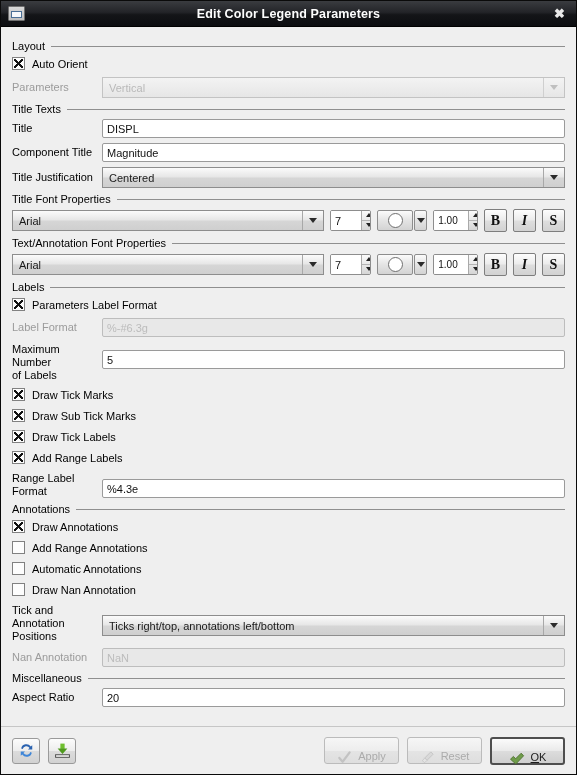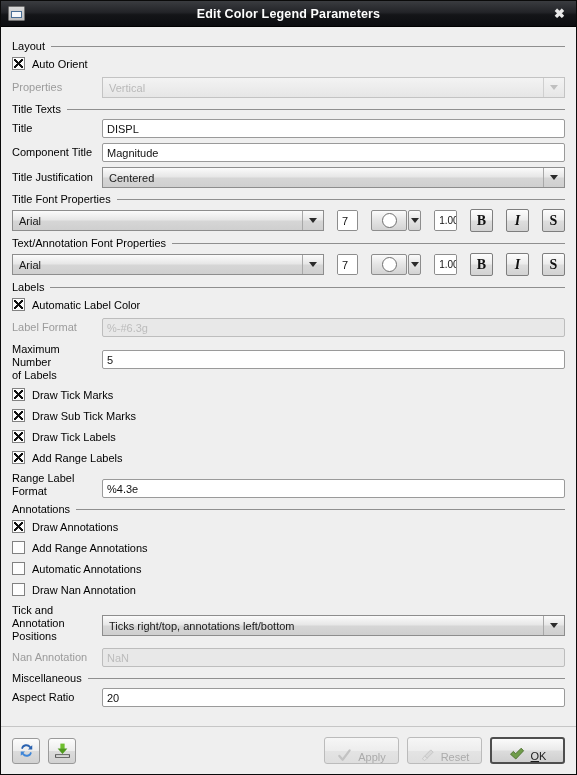--- a/index.html
+++ b/index.html
@@ -166,21 +166,21 @@
   .combo.disabled {
     background: linear-gradient(to bottom, #f3f3f3, #e6e6e6);
     border-color: #c3c3c3;
   }
   .combo.disabled .val { color: #b9b9b9; }
   .combo.disabled .arrowbox { border-left-color: #cfcfcf; }
   .combo.disabled .arrow { border-top-color: #bfbfbf; }
 
   
   .fontbar {
-    display: flex; align-items: center; gap: 13px;
+    display: flex; align-items: center; gap: 6px;
     margin-bottom: 5px;
   }
   .fontbar .combo { width: 312px; flex: 0 0 312px; }
 
   .spin {
     display: flex; align-items: stretch;
     height: 21px;
     border: 1px solid #8d8d8d;
     border-radius: 2px;
     background: #fff;
@@ -272,25 +272,25 @@
     border: 1px solid #9a9a9a;
     border-radius: 3px;
     background: linear-gradient(to bottom, #fcfcfc 0%, #ededed 50%, #dcdcdc 51%, #d2d2d2 100%);
     display: flex; align-items: center; justify-content: center;
     cursor: pointer;
   }
   .spacer { flex: 1 1 auto; }
 
   .dlgbtn {
     height: 27px; min-width: 75px;
-    padding: 0 11px;
+    padding: 12px 11px;
     border: 1px solid #8a8a8a;
     border-radius: 3px;
     background: linear-gradient(to bottom, #fbfbfb 0%, #eaeaea 48%, #dcdcdc 52%, #cfcfcf 100%);
-    display: flex; align-items: flex-end; justify-content: center;
+    display: flex; align-items: flex-start; justify-content: center;
     gap: 6px;
     font-size: 11px; color: #1b1b1b;
     cursor: pointer;
   }
   .dlgbtn.disabled {
     color: #ababab;
     border-color: #bbbbbb;
     background: linear-gradient(to bottom, #f6f6f6 0%, #ededed 50%, #e4e4e4 51%, #dedede 100%);
   }
   .dlgbtn.default { border: 2px solid #4e4e4e; }
@@ -315,21 +315,21 @@
       <span class="sect-label">Layout</span>
       <span class="sect-rule"></span>
     </div>
 
     <div class="cbrow">
       <span class="cb on"></span>
       <span class="cblabel">Auto Orient</span>
     </div>
 
     <div class="row">
-      <div class="lab dim">Properties</div>
+      <div class="lab dim">Parameters</div>
       <div class="ctrl">
         <div class="combo disabled">
           <span class="val">Vertical</span>
           <span class="arrowbox">
               <i class="arrow"></i>
             </span>
         </div>
       </div>
     </div>
 
@@ -458,21 +458,21 @@
       <div class="styb">S</div>
     </div>
 
     <div class="sect">
       <span class="sect-label">Labels</span>
       <span class="sect-rule"></span>
     </div>
 
     <div class="cbrow">
       <span class="cb on"></span>
-      <span class="cblabel">Automatic Label Color</span>
+      <span class="cblabel">Parameters Label Format</span>
     </div>
 
     <div class="row">
       <div class="lab dim">Label Format</div>
       <div class="ctrl">
         <input class="input disabled" type="text" placeholder="%-#6.3g" style="">
       </div>
     </div>
 
     <div class="row top">

